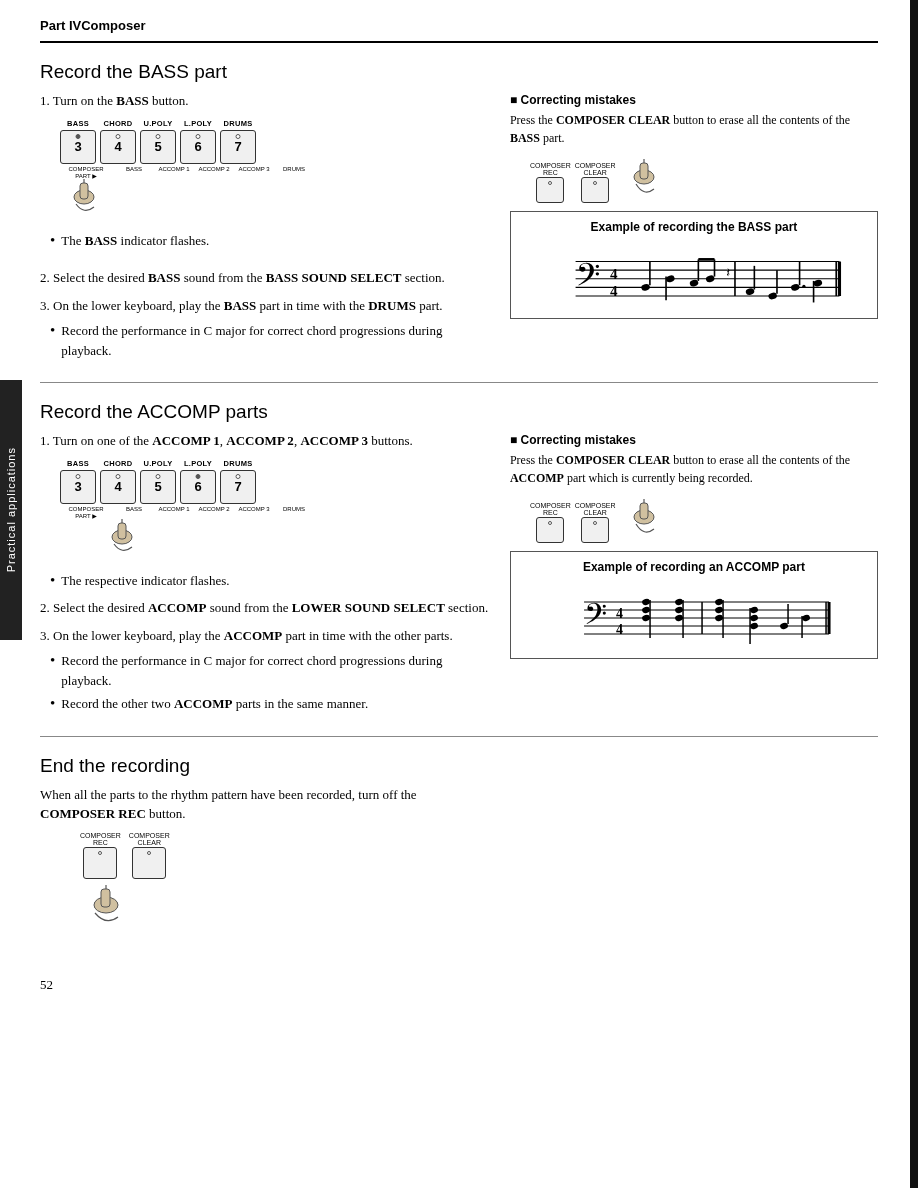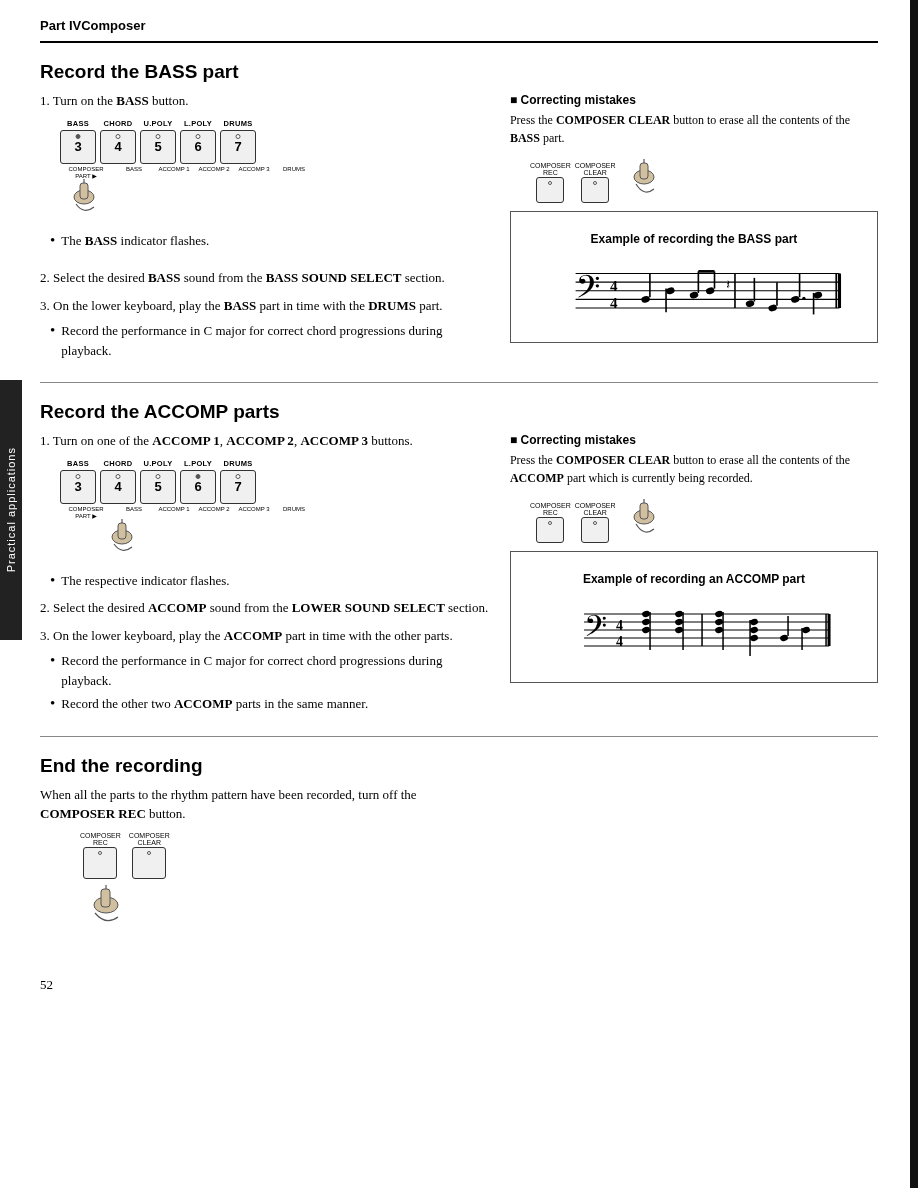--- a/index.html
+++ b/index.html
@@ -61,21 +61,21 @@
       font-size: 13px;
       font-family: Arial, sans-serif;
     }
 
     
     .section {
       margin: 18px 0 10px 0;
     }
     .section-title {
       font-size: 19px;
-      font-weight: bold;
+      font-weight: normal;
       font-family: Arial, sans-serif;
       margin-bottom: 8px;
       border-bottom: none;
     }
 
     
     .two-col {
       display: flex;
       gap: 20px;
     }
@@ -218,21 +218,21 @@
       border: 1px solid #555;
       background: #fff;
     }
     .finger-small {
       margin-left: 10px;
     }
 
     
     .example-box {
       border: 1.5px solid #555;
-      padding: 20px 10px;
+      padding: 8px 10px;
       margin-top: 8px;
       background: #fff;
     }
     .example-title {
       font-size: 12px;
       font-weight: bold;
       font-family: Arial, sans-serif;
       text-align: center;
       margin-bottom: 6px;
     }

